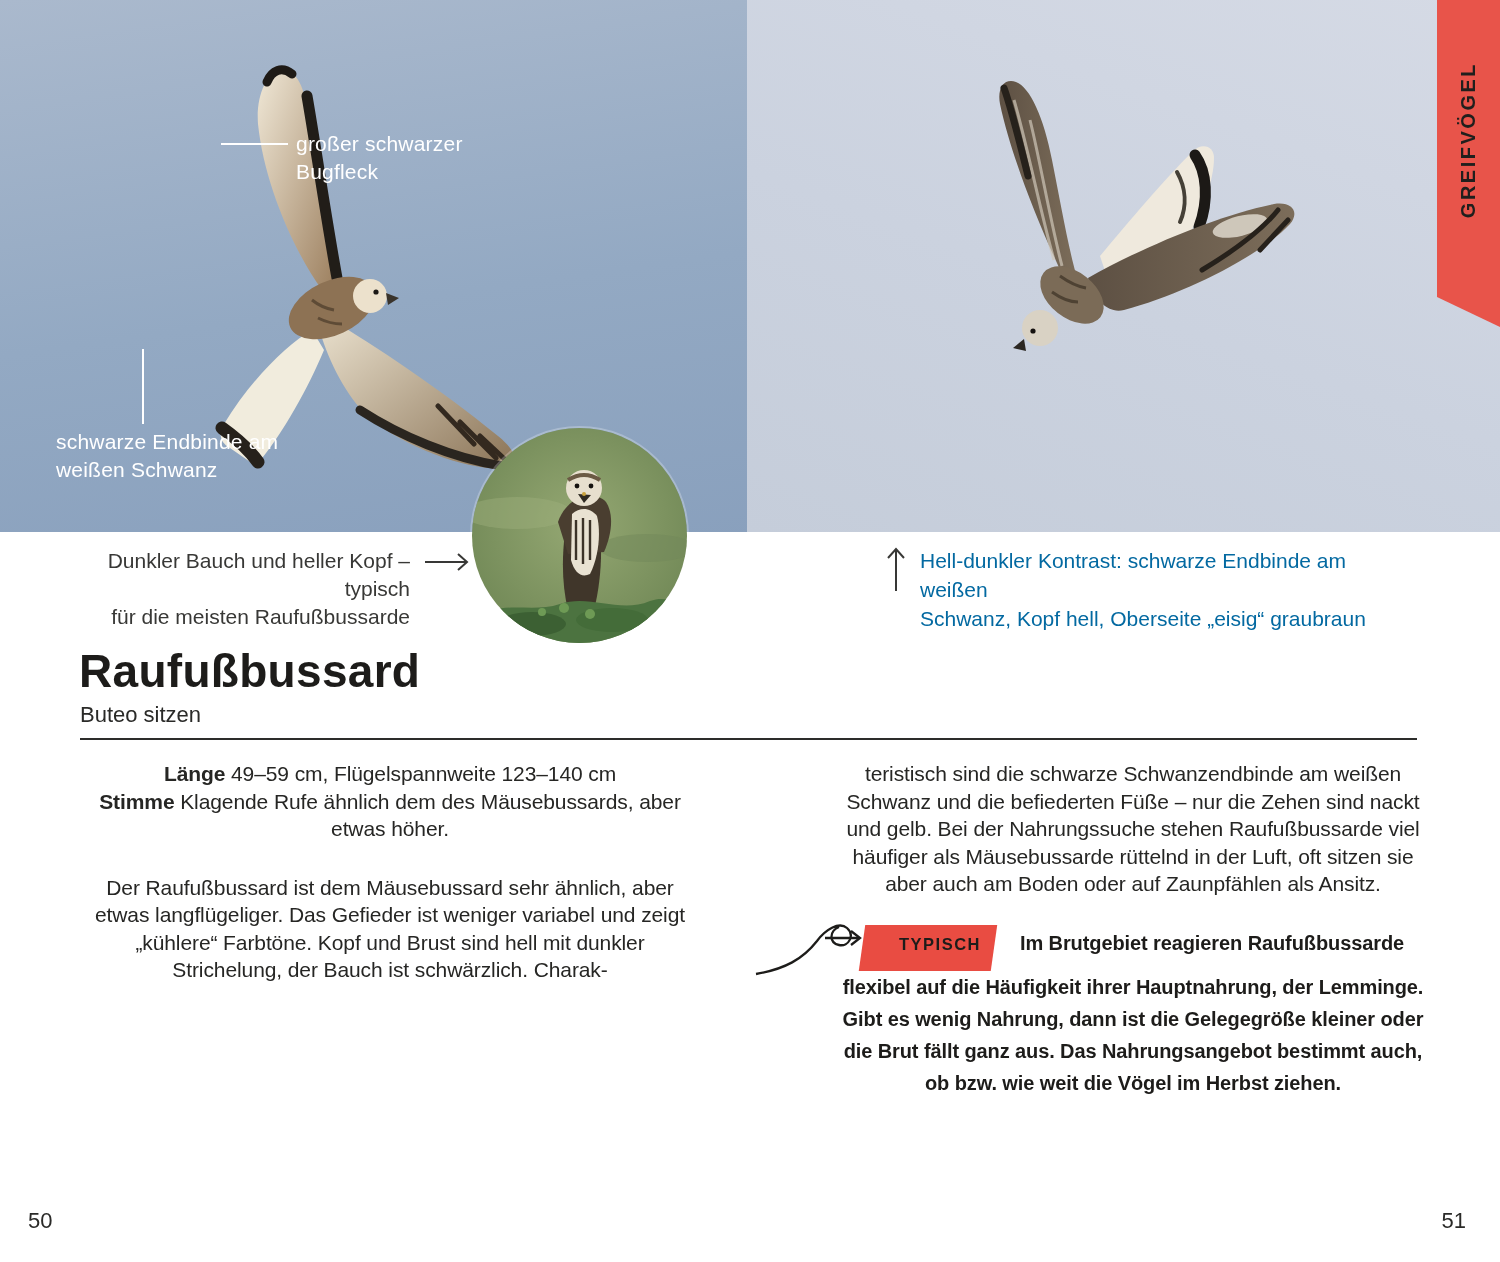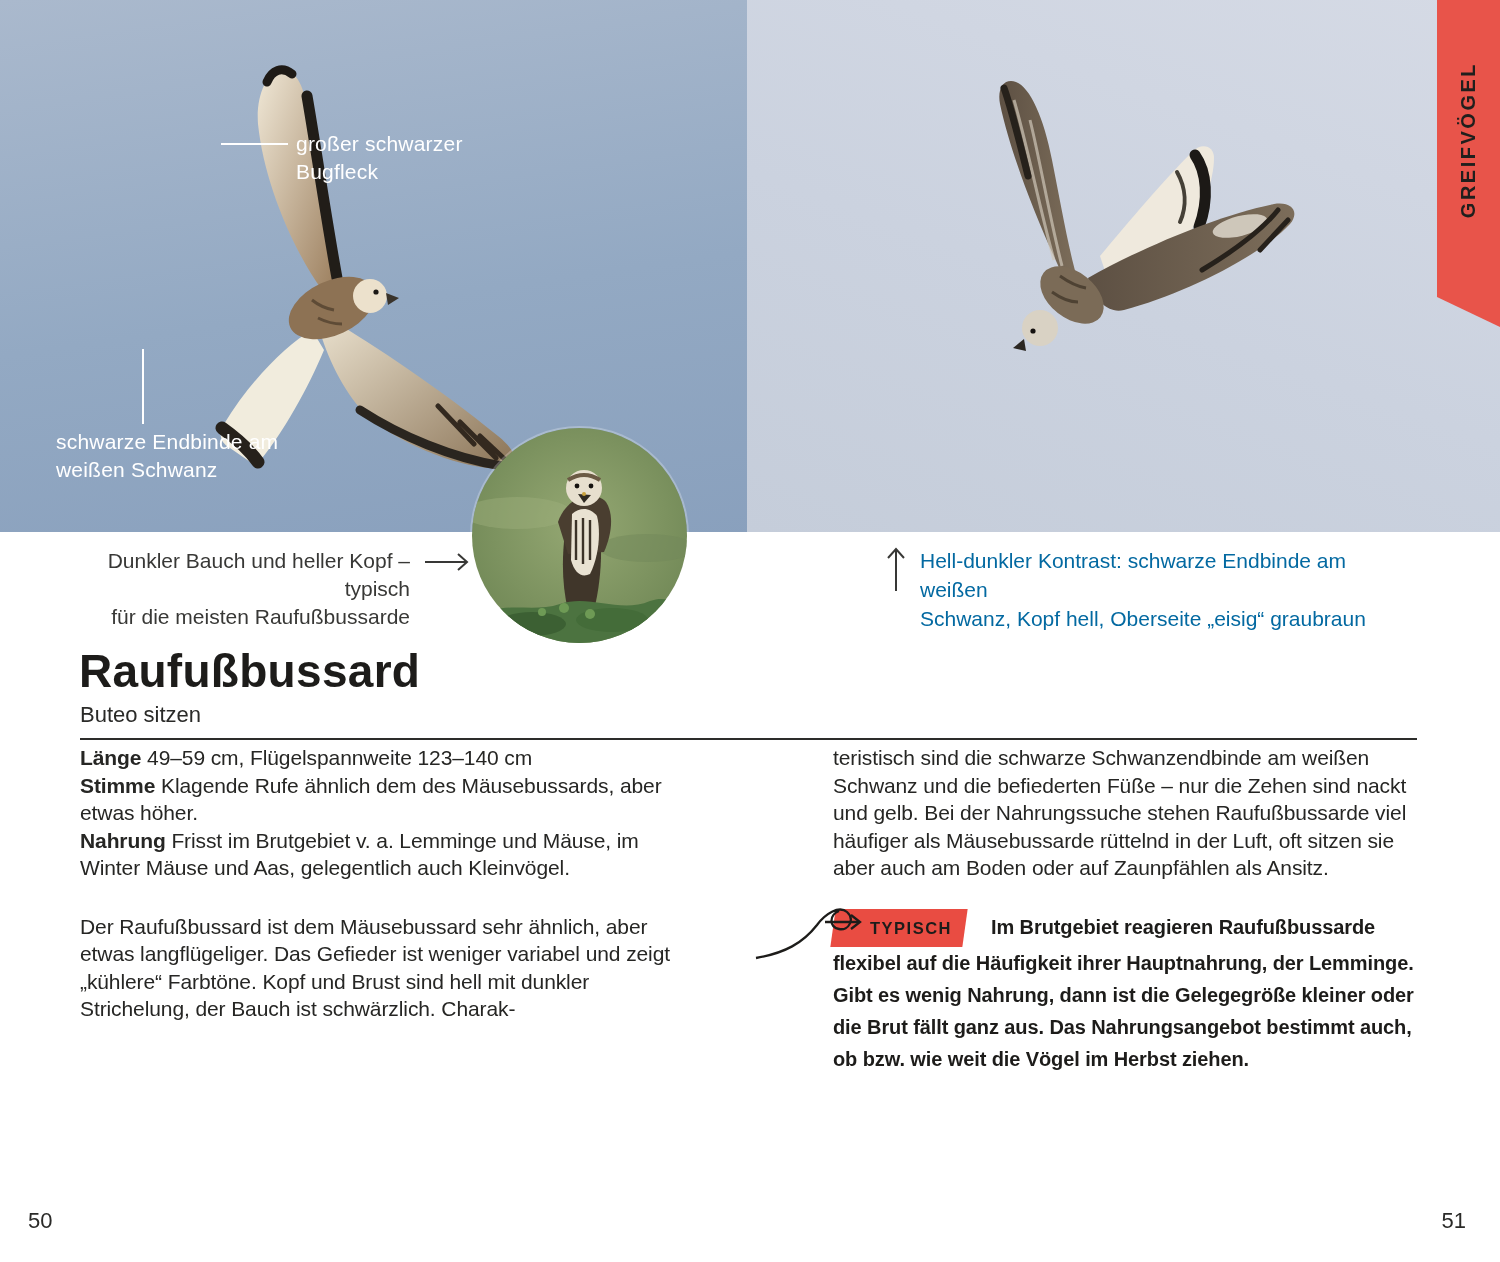--- a/index.html
+++ b/index.html
@@ -31,28 +31,28 @@
        font-size:21px;line-height:28px;color:#383836;white-space:pre-line;}
   #caption-left-arrow{position:absolute;left:424px;top:551px;}
   #caption-right{position:absolute;left:920px;top:546px;width:480px;
        font-size:21px;line-height:29px;color:#0369a1;white-space:pre-line;}
   #caption-right-arrow{position:absolute;left:886px;top:546px;}
   
   #title{position:absolute;left:79px;top:644px;margin:0;font-size:46px;font-weight:bold;color:#1d1c1a;letter-spacing:.3px;}
   #subtitle{position:absolute;left:80px;top:702px;font-size:22px;color:#2a2a28;}
   #rule{position:absolute;left:80px;top:738px;width:1337px;height:2px;background:#2d2d2b;}
   
-  .col{position:absolute;top:744px;font-size:21px;line-height:27.5px;letter-spacing:-.1px;color:#262624;}
+  .col{position:absolute;top:760px;font-size:21px;line-height:27.5px;letter-spacing:-.1px;color:#262624;text-align:center;}
   #col-left{left:80px;width:620px;}
   #col-right{left:833px;width:600px;}
   .spec b{font-weight:bold;}
   #para-left{margin-top:31px;}
   
   #typisch{position:relative;margin-top:27px;font-weight:bold;font-size:20px;line-height:32px;color:#1d1c1a;}
-  .typ-badge{position:relative;display:inline-block;padding:2px 13px 3px 37px;margin-right:26px;}
+  .typ-badge{position:relative;display:inline-block;padding:2px 13px 11px 37px;margin-right:26px;}
   .typ-badge::before{content:"";position:absolute;inset:0;background:#e94c42;transform:skewX(-8deg);}
   .typ-badge .typ-label{position:relative;font-size:16.5px;font-weight:bold;letter-spacing:1.5px;color:#1d1c1a;}
   #squiggle{position:absolute;left:-78px;top:-14px;pointer-events:none;z-index:2;}
   
   .pagenum{position:absolute;bottom:28px;font-size:22px;color:#2a2a28;}
   #page-left-num{left:28px;}
   #page-right-num{right:34px;}
 </style>
 </head>
 <body>
@@ -172,21 +172,20 @@
 <div id="caption-right">Hell-dunkler Kontrast: schwarze Endbinde am weißen
 Schwanz, Kopf hell, Oberseite „eisig“ graubraun</div>
 
 <h1 id="title">Raufußbussard</h1>
 <div id="subtitle">Buteo sitzen</div>
 <div id="rule"></div>
 
 <div id="col-left" class="col">
   <div class="spec"><b>Länge</b><span> 49–59 cm, Flügelspannweite 123–140 cm</span></div>
   <div class="spec"><b>Stimme</b><span> Klagende Rufe ähnlich dem des Mäusebussards, aber etwas höher.</span></div>
-  <div class="spec"><b>Nahrung</b><span> Frisst im Brutgebiet v. a. Lemminge und Mäuse, im Winter Mäuse und Aas, gelegentlich auch Kleinvögel.</span></div>
   <div id="para-left">Der Raufußbussard ist dem Mäusebussard sehr ähnlich, aber etwas langflügeliger. Das Gefieder ist weniger variabel und zeigt „kühlere“ Farbtöne. Kopf und Brust sind hell mit dunkler Strichelung, der Bauch ist schwärzlich. Charak-</div>
 </div>
 
 <div id="col-right" class="col">
   <div>teristisch sind die schwarze Schwanzendbinde am weißen Schwanz und die befiederten Füße – nur die Zehen sind nackt und gelb. Bei der Nahrungssuche stehen Raufußbussarde viel häufiger als Mäusebussarde rüttelnd in der Luft, oft sitzen sie aber auch am Boden oder auf Zaunpfählen als Ansitz.</div>
   <div id="typisch">
     <svg id="squiggle" width="116" height="70" viewBox="0 0 116 70">
       <path d="M1 63 C30 58 48 48 62 30 C70 19 84 10 92 17 C100 24 94 36 84 34 C74 32 74 20 84 16" stroke="#1d1c1a" stroke-width="2.3" fill="none"></path>
       <path d="M70 27 H104" stroke="#1d1c1a" stroke-width="2.3" fill="none"></path>
       <path d="M96 20 L105 27 L96 34" stroke="#1d1c1a" stroke-width="2.3" fill="none"></path>

